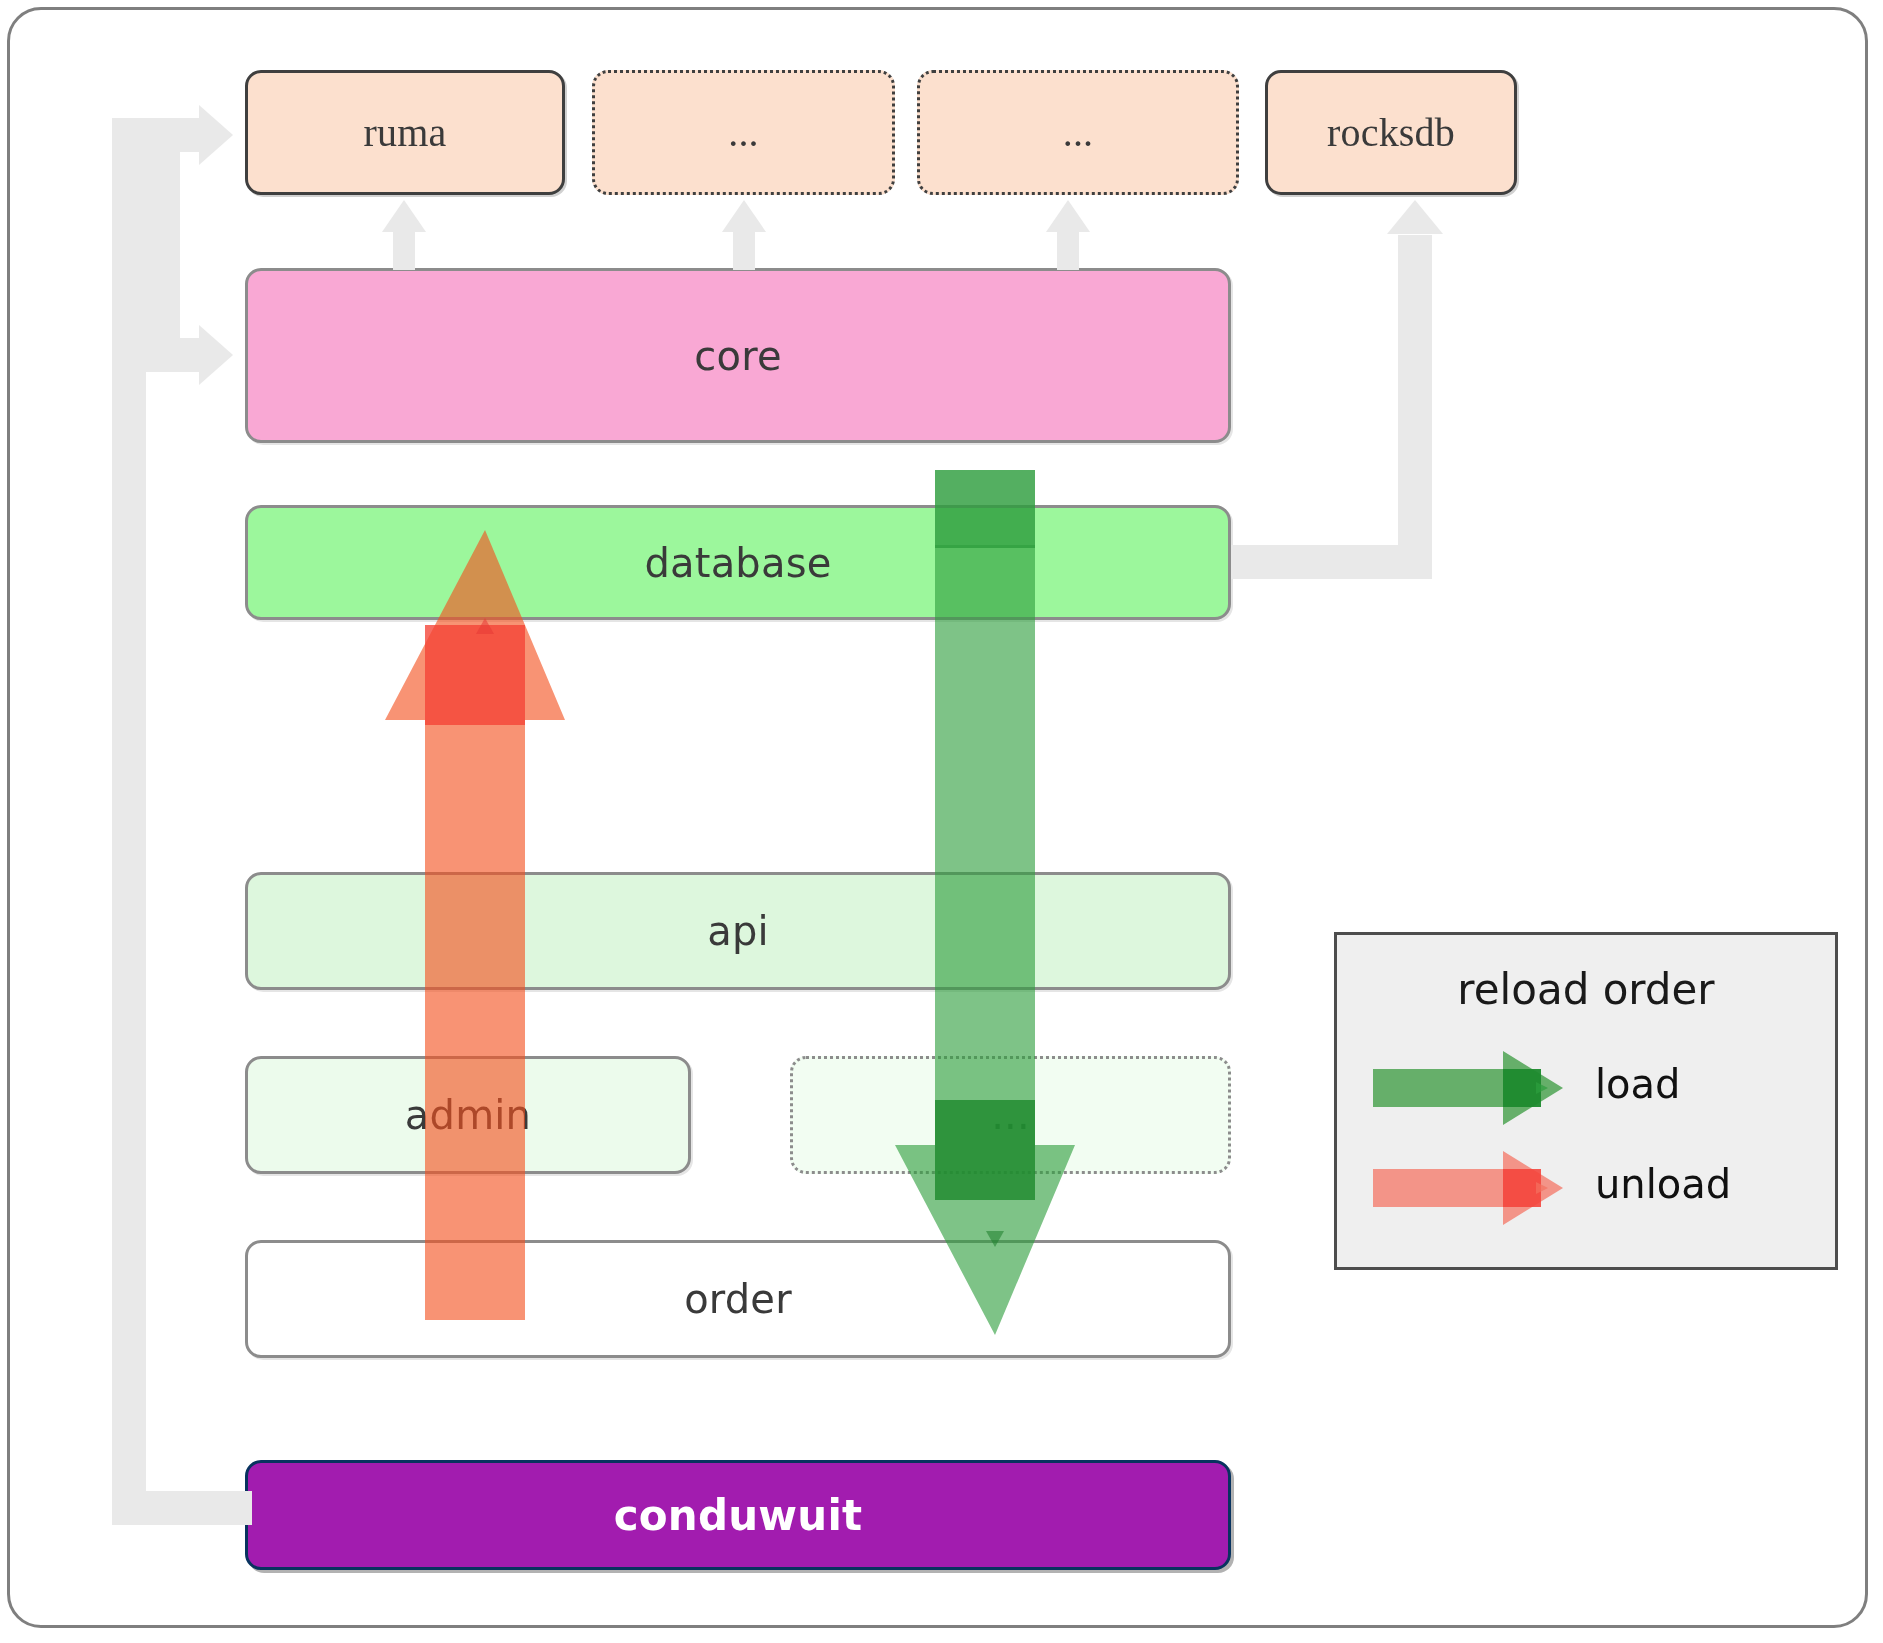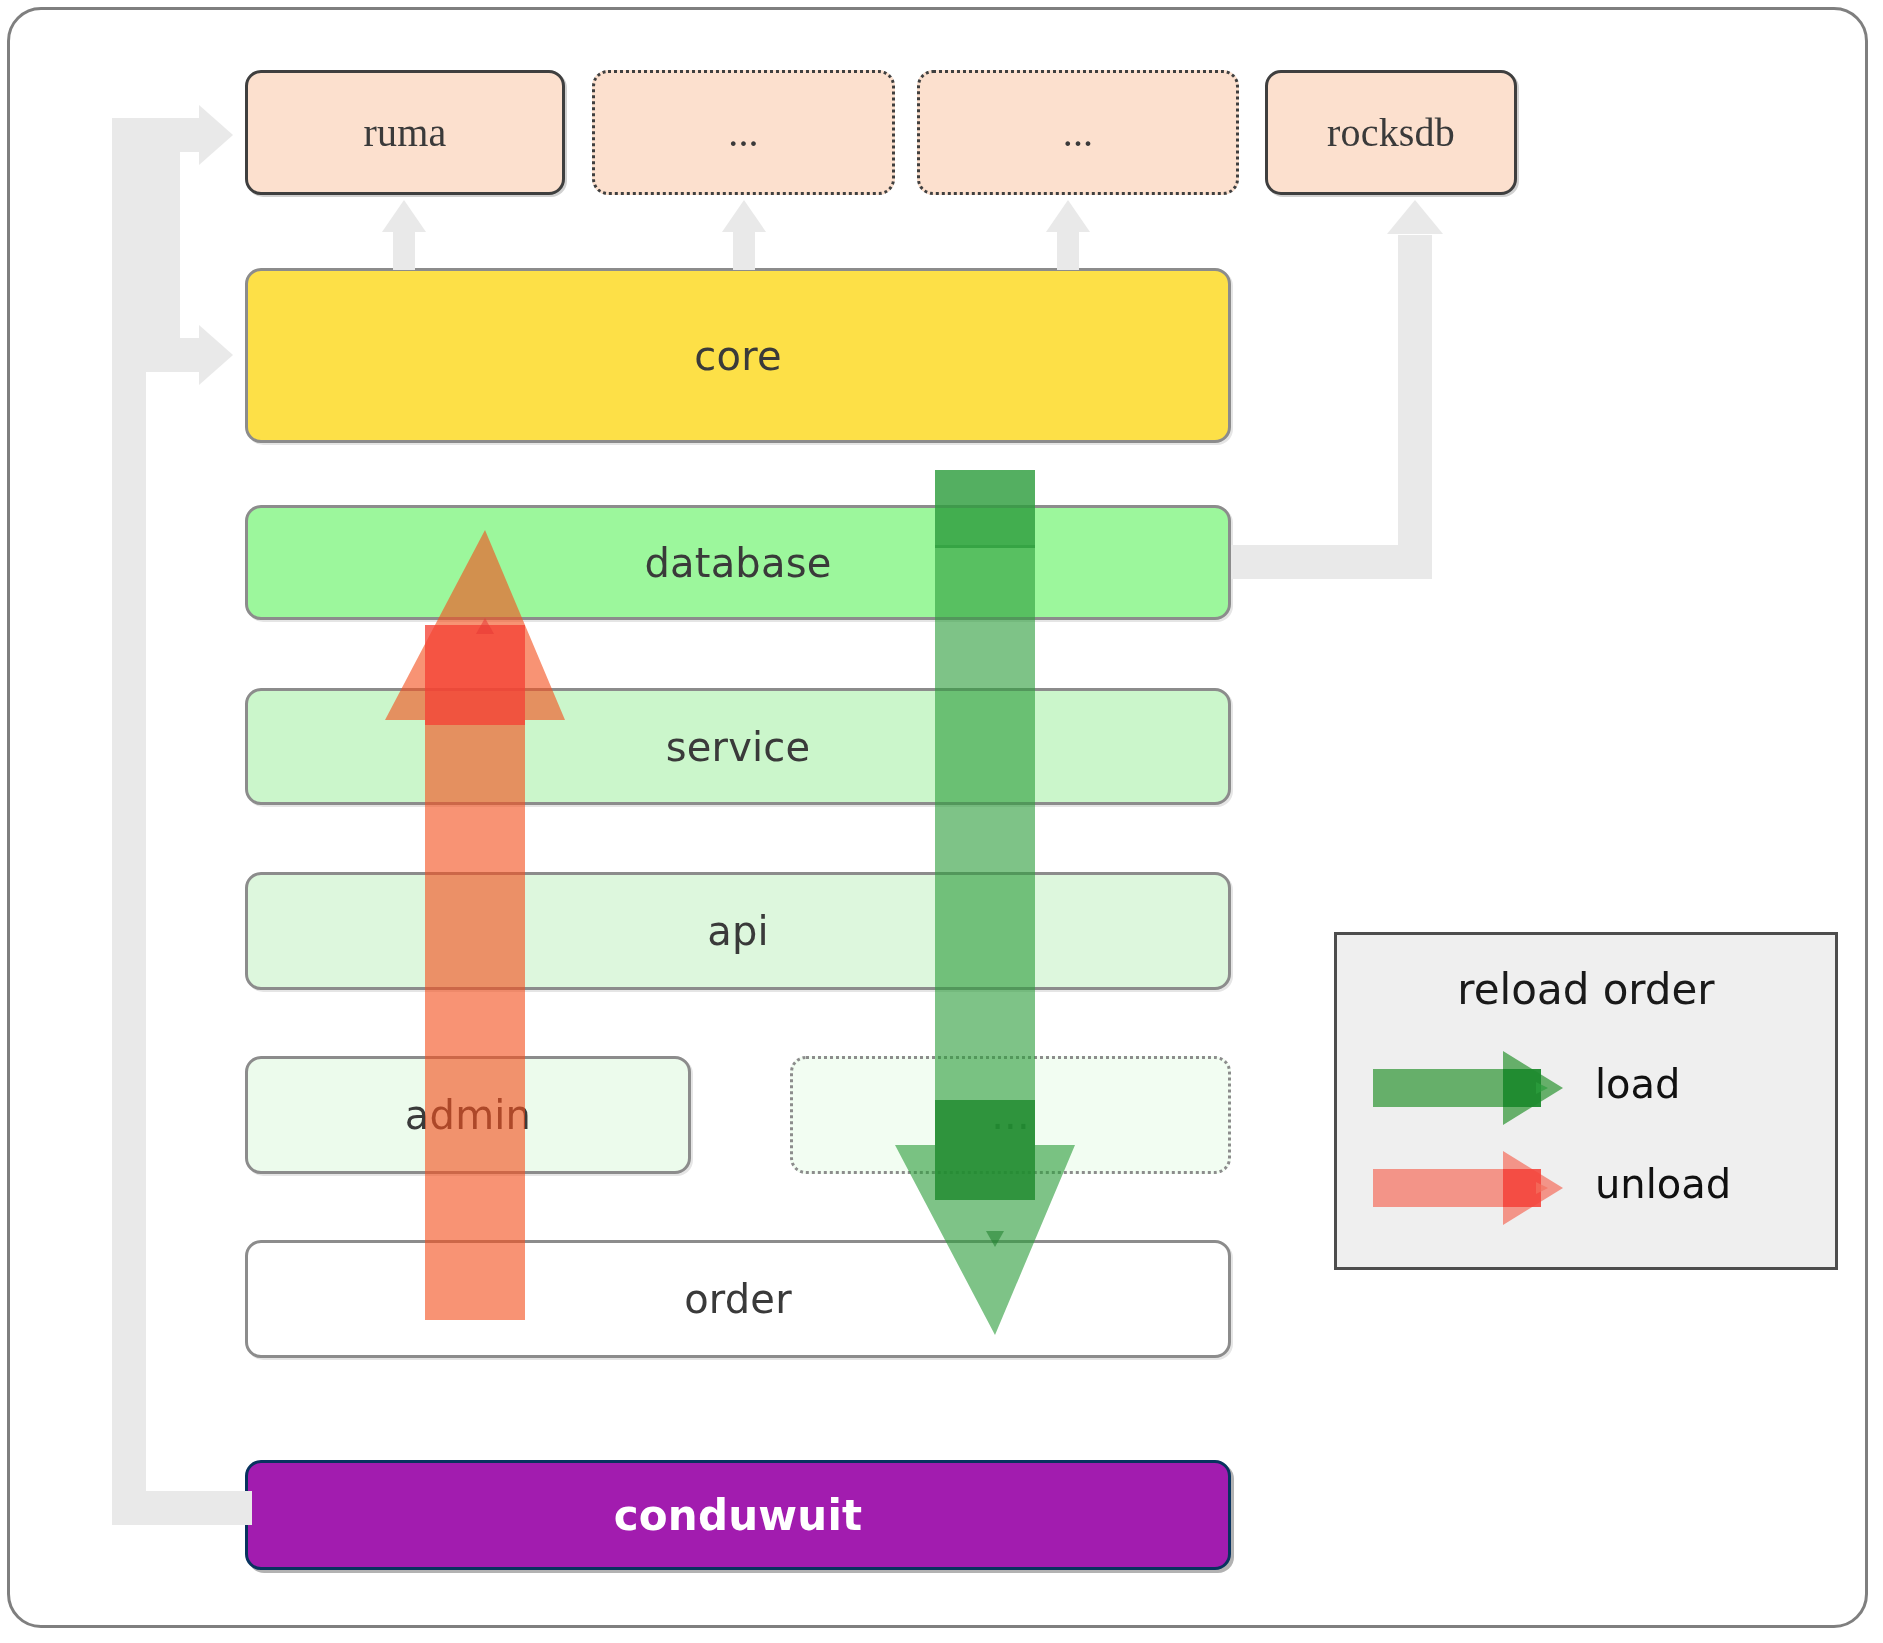--- a/index.html
+++ b/index.html
@@ -61,21 +61,21 @@
   }
 
   
   .layer {
     border: 3px solid #8c8c8c;
     border-radius: 16px;
     box-shadow: 2px 2px 0 rgba(0,0,0,0.10);
   }
   .layer.dotted { border: 3px dotted #8c8c8c; box-shadow: none; }
 
-  #n-core      { left:245px; top:268px;  width:986px; height:175px; background:#fde047; }
+  #n-core      { left:245px; top:268px;  width:986px; height:175px; background:#f9a8d4; }
   #n-database  { left:245px; top:505px;  width:986px; height:115px; background:#9cf79c; }
   #n-service   { left:245px; top:688px;  width:986px; height:117px; background:#cbf6cb; }
   #n-api       { left:245px; top:872px;  width:986px; height:118px; background:#ddf7dd; }
   #n-admin     { left:245px; top:1056px; width:446px; height:118px; background:#ecfbec; }
   #n-dots-low  { left:790px; top:1056px; width:441px; height:118px; background:#f2fdf2; }
   #n-router    { left:245px; top:1240px; width:986px; height:118px; background:#ffffff; }
 
   #n-ruma      { left:245px;  width:320px; }
   #n-dots1     { left:592px;  width:303px; }
   #n-dots2     { left:917px;  width:322px; }
@@ -189,23 +189,20 @@
   </div>
   <div class="node dep" id="n-rocksdb">
     <span class="lbl">rocksdb</span>
   </div>
 
   <div class="node layer" id="n-core">
     <span class="lbl">core</span>
   </div>
   <div class="node layer" id="n-database">
     <span class="lbl">database</span>
-  </div>
-  <div class="node layer" id="n-service">
-    <span class="lbl">service</span>
   </div>
   <div class="node layer" id="n-api">
     <span class="lbl">api</span>
   </div>
   <div class="node layer" id="n-admin">
     <span class="lbl">admin</span>
   </div>
   <div class="node layer dotted" id="n-dots-low">
     <span class="lbl">...</span>
   </div>

